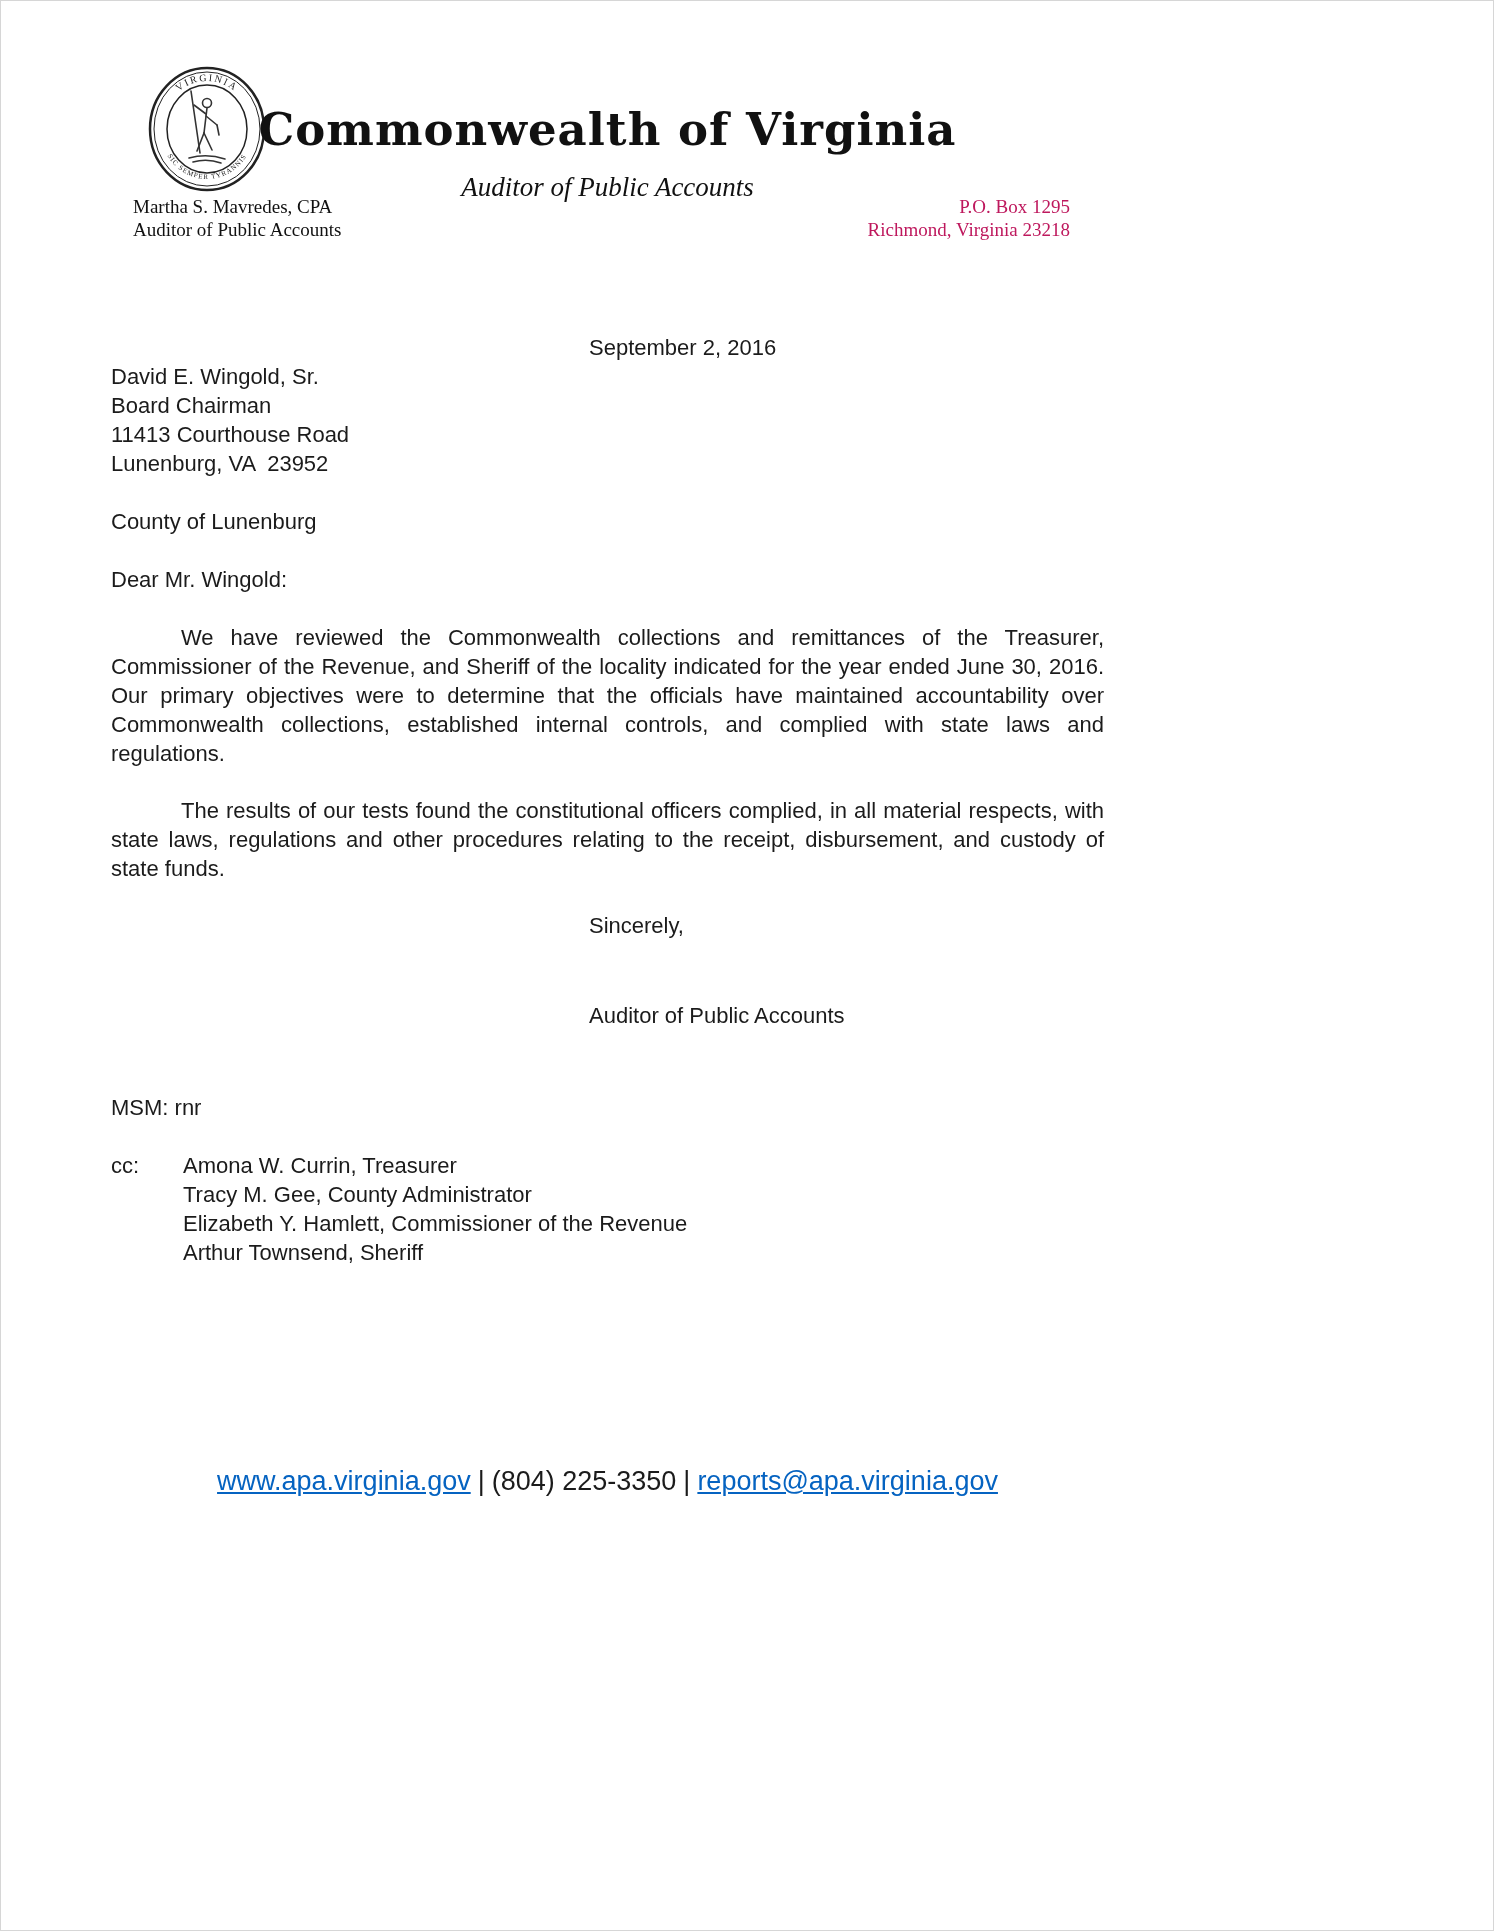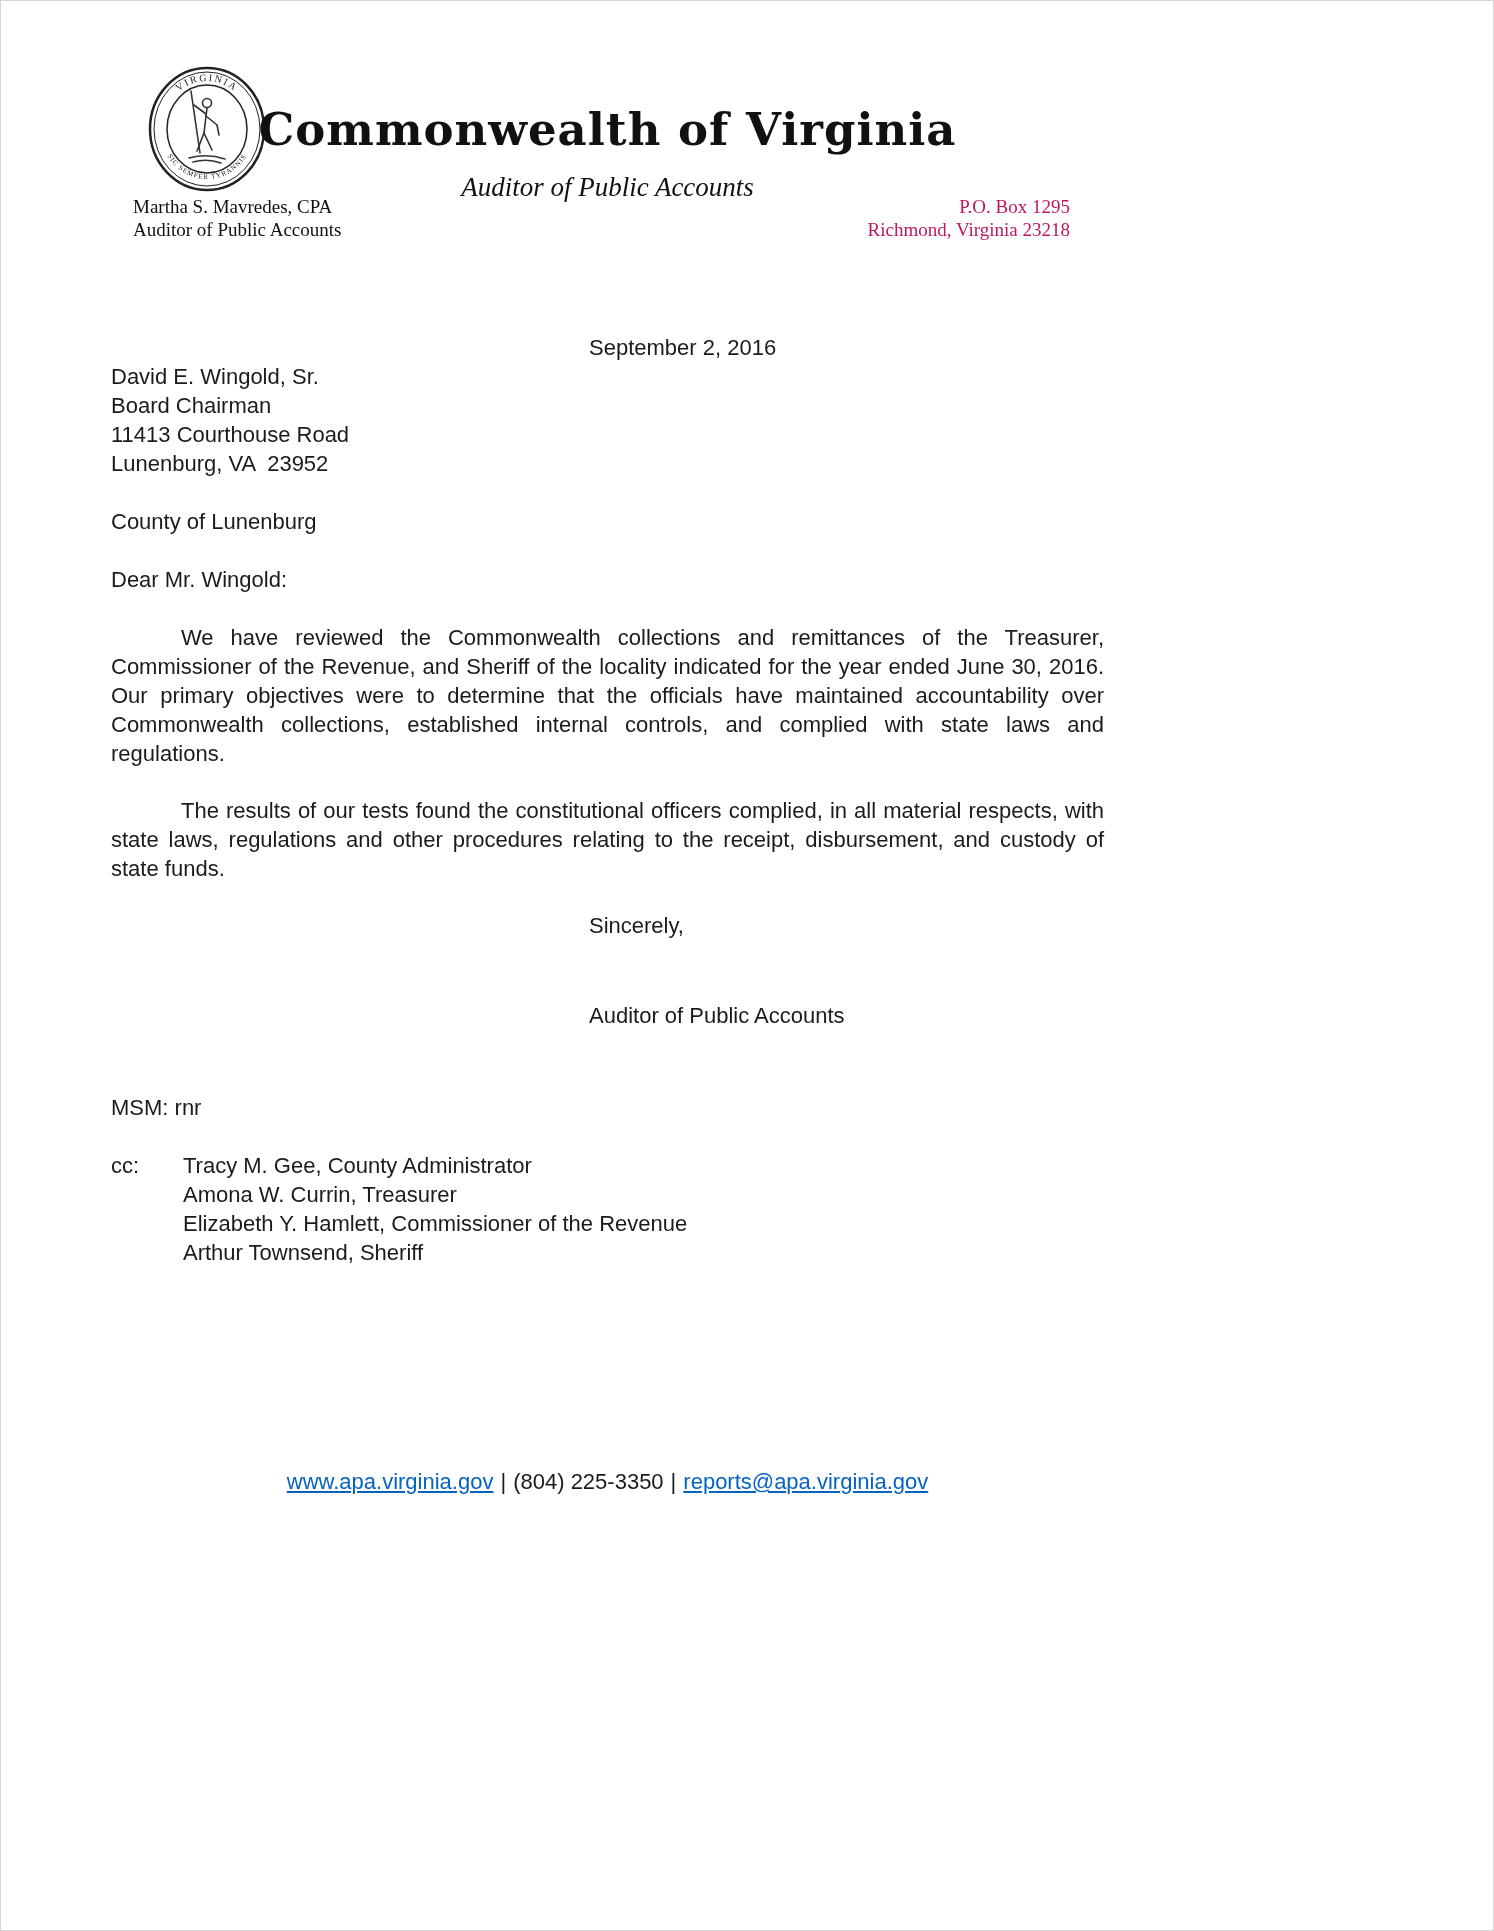--- a/index.html
+++ b/index.html
@@ -65,21 +65,21 @@
   .cc-label { width: 72px; flex: 0 0 72px; }
   .cc-list div { white-space: pre-wrap; }
 
   
   .footer {
     position: absolute;
     top: 1466px;
     left: 110px;
     width: 993px;
     text-align: center;
-    font-size: 22px;
+    font-size: 27px;
     line-height: 29px;
   }
   .footer a { text-decoration: underline; }
   .footer .sep { color: #1b1b1b; margin: 0 7px; }
 </style>
 </head>
 <body>
 
 <div class="page">
 
@@ -155,22 +155,22 @@
 
     <div class="closing line">Sincerely,</div>
 
     <div class="signature-title line">Auditor of Public Accounts</div>
 
     <div class="initials line">MSM: rnr</div>
 
     <div class="cc-block">
       <div class="cc-label">cc:</div>
       <div class="cc-list">
+        <div>Amona W. Currin, Treasurer</div>
         <div>Tracy M. Gee, County Administrator</div>
-        <div>Amona W. Currin, Treasurer</div>
         <div>Elizabeth Y. Hamlett, Commissioner of the Revenue</div>
         <div>Arthur Townsend, Sheriff</div>
       </div>
     </div>
 
   </main>
 
   <footer class="footer">
     <a href="#" class="link" style="color: rgb(5, 99, 193);">www.apa.virginia.gov</a><span class="sep">|</span><span>(804) 225-3350</span><span class="sep">|</span><a href="#" class="link" style="color: rgb(5, 99, 193);">reports@apa.virginia.gov</a>
   </footer>

